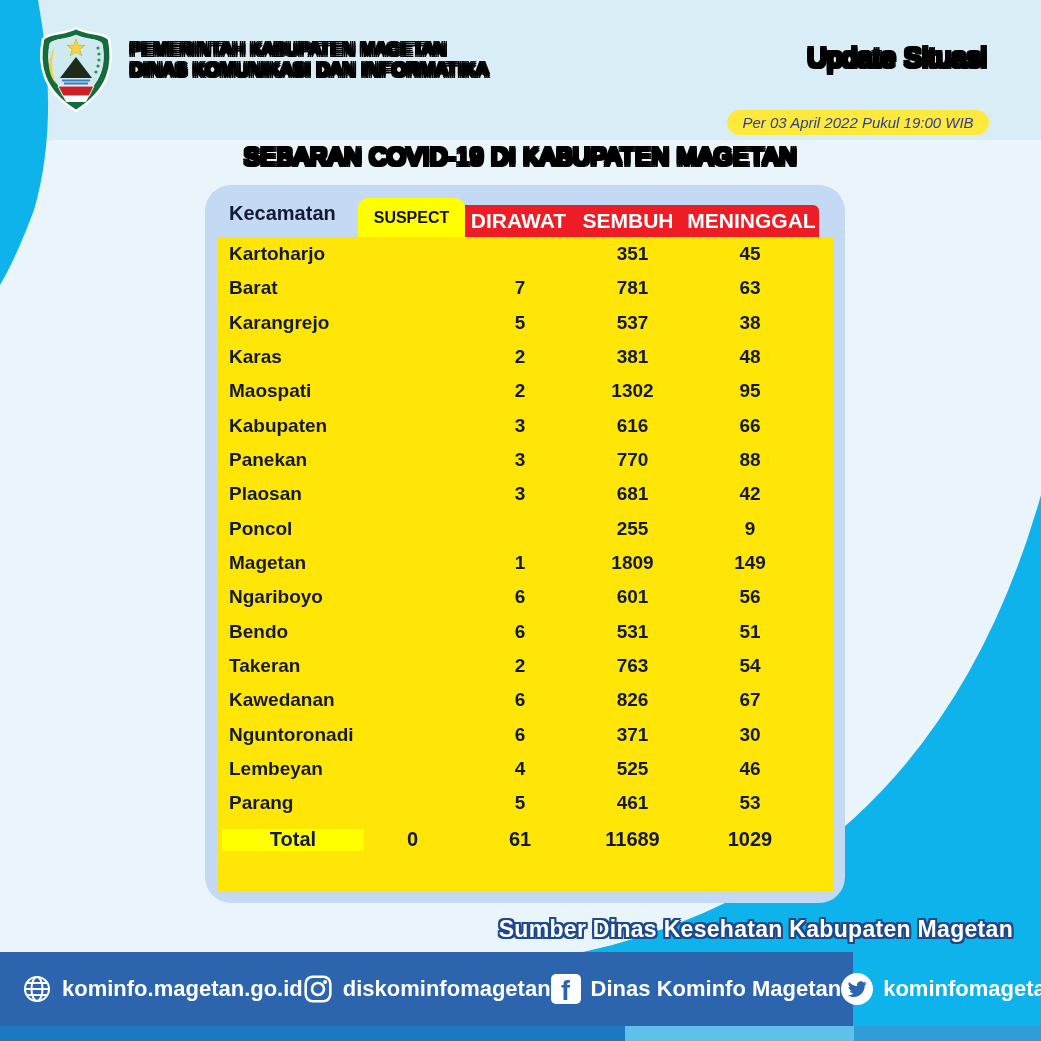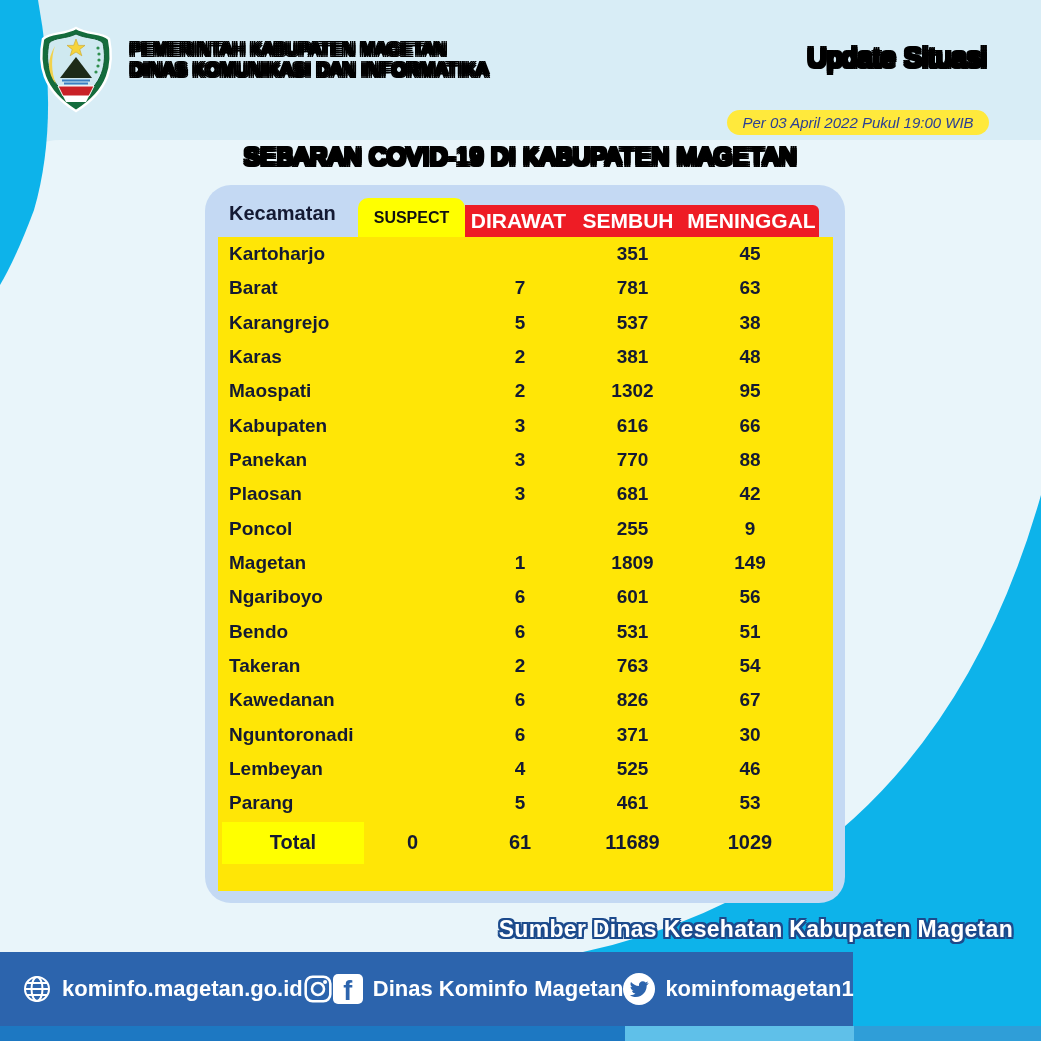--- a/index.html
+++ b/index.html
@@ -52,21 +52,21 @@
 
   #table-body{position:absolute;left:13px;top:52px;width:615px;height:654px;
       background:var(--table-yellow,#ffe606);display:flex;flex-direction:column;}
   .trow{display:grid;grid-template-columns:142px 105px 110px 115px 120px;
       align-items:center;height:34.33px;flex:0 0 auto;}
   .cell{font-size:19px;font-weight:bold;color:var(--dark-navy-text,#141a33);}
   .cell.name{padding-left:11px;}
   .cell.num{text-align:center;}
   #total-row{display:grid;grid-template-columns:142px 105px 110px 115px 120px;
       align-items:center;height:36px;margin-top:1px;}
-  #total-label-cell{height:42px;margin-left:4px;width:142px;background:var(--highlight-yellow,#ffff00);
+  #total-label-cell{height:22px;margin-left:4px;width:142px;background:var(--highlight-yellow,#ffff00);
       display:flex;align-items:center;justify-content:center;
       font-size:20px;font-weight:bold;color:var(--dark-navy-text,#141a33);}
   #total-row .cell.num{font-size:20px;}
 
   #source-note{right:28px;top:916px;font-size:23px;letter-spacing:.3px;}
 
   
   #footer-bar{left:0;top:952px;width:853px;height:74px;background:var(--footer-blue,#2c64ad);
       display:flex;align-items:center;justify-content:space-between;padding:0 22px;box-sizing:border-box;}
   .f-item{display:flex;align-items:center;gap:10px;}
@@ -277,20 +277,21 @@
       <line x1="5" y1="21" x2="25" y2="21" stroke="#fff" stroke-width="2"></line>
     </svg>
     <span class="f-label">kominfo.magetan.go.id</span>
   </div>
   <div class="f-item">
     <svg width="30" height="30" viewBox="0 0 28 28">
       <rect x="2.5" y="2.5" width="23" height="23" rx="6.5" fill="none" stroke="#fff" stroke-width="2.4"></rect>
       <circle cx="14" cy="14" r="5.6" fill="none" stroke="#fff" stroke-width="2.4"></circle>
       <circle cx="20.6" cy="7.4" r="1.9" fill="#fff"></circle>
     </svg>
+    <span class="f-label">diskominfomagetan</span>
   </div>
   <div class="f-item">
     <div class="fb-box">
         <span>f</span>
       </div>
     <span class="f-label">Dinas Kominfo Magetan</span>
   </div>
   <div class="f-item">
     <div class="tw-circle">
       <svg width="20" height="20" viewBox="0 0 24 24">

